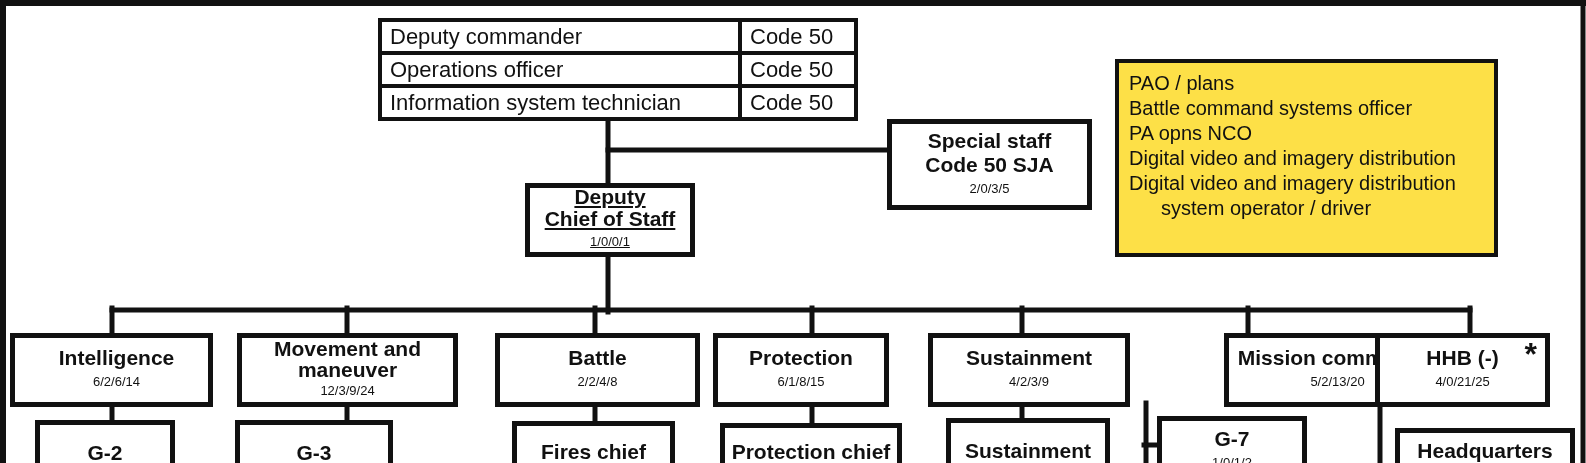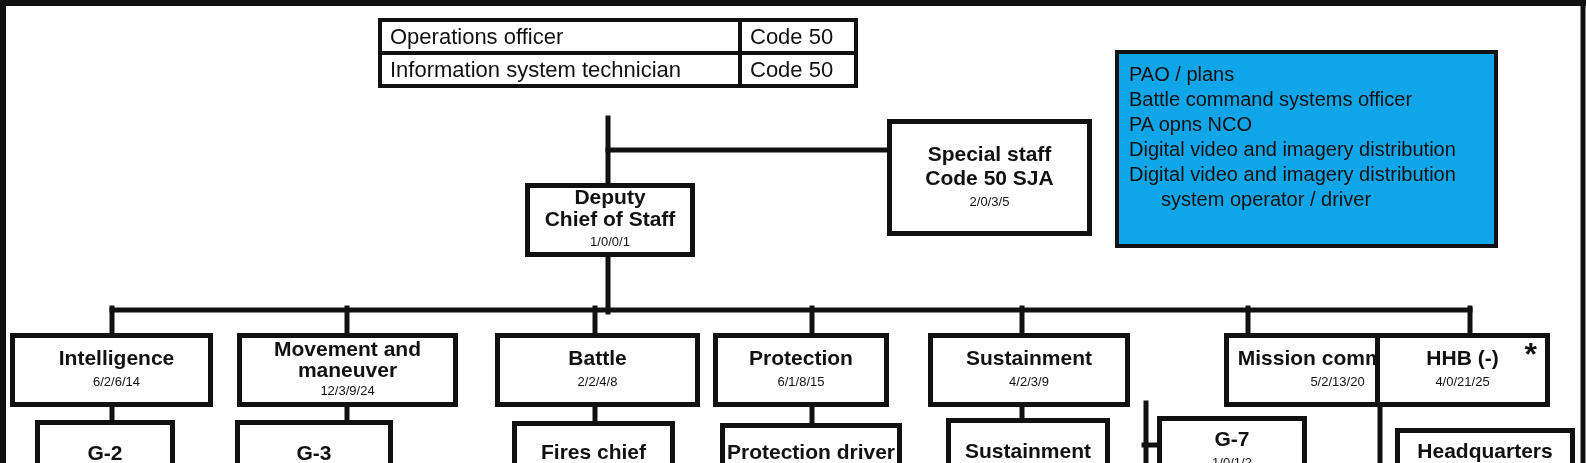--- a/index.html
+++ b/index.html
@@ -25,27 +25,27 @@
     font-size:22px;
   }
   .htable td {
     border:4px solid #111; background:#fff; height:27px; padding:1px 8px;
     white-space:nowrap;
   }
   .htable td.role { width:340px; }
   .htable td.code { width:96px; }
 
   
-  .special-staff { left:887px; top:119px; width:205px; height:117px; }
-  .deputy-cos    { left:525px; top:183px; width:170px; height:74px; }
+  .special-staff { left:887px; top:119px; width:205px; height:91px; }
+  .deputy-cos    { left:525px; top:183px; width:170px; height:74px;text-decoration:underline; }
   .deputy-cos .title { line-height:22px; }
 
   .staff-list {
-    position:absolute; left:1115px; top:50px; width:383px; height:198px;
-    border:4px solid #111; box-sizing:border-box; background:#0ea5e9;
+    position:absolute; left:1115px; top:59px; width:383px; height:198px;
+    border:4px solid #111; box-sizing:border-box; background:#fde047;
     padding:8px 10px; font-size:20px; line-height:25px;
   }
   .list-line { white-space:nowrap; }
   .list-line.indent { padding-left:32px; }
 
   
   .sec { top:333px; height:74px; }
   .sec-int  { left:10px;   width:203px;padding-left:10px; }
   .sec-mm   { left:237px;  width:221px; }
   .sec-mm .title { line-height:21px; }
@@ -106,20 +106,24 @@
       <line x1="1146" y1="403" x2="1146" y2="463" stroke-width="5"></line>
       <line x1="1144" y1="445" x2="1160" y2="445" stroke-width="5"></line>
 
       <line x1="1380" y1="403" x2="1380" y2="463" stroke-width="5"></line>
     </g>
   </svg>
 
   <table class="htable">
     <tbody>
       <tr>
+        <td class="role">Deputy commander</td>
+        <td class="code">Code 50</td>
+      </tr>
+      <tr>
         <td class="role">Operations officer</td>
         <td class="code">Code 50</td>
       </tr>
       <tr>
         <td class="role">Information system technician</td>
         <td class="code">Code 50</td>
       </tr>
     </tbody>
   </table>
 
@@ -178,21 +182,21 @@
   <div class="box child child-g2">
     <div class="title">G-2</div>
   </div>
   <div class="box child child-g3">
     <div class="title">G-3</div>
   </div>
   <div class="box child child-fc">
     <div class="title">Fires chief</div>
   </div>
   <div class="box child child-pc">
-    <div class="title">Protection driver</div>
+    <div class="title">Protection chief</div>
   </div>
   <div class="box child child-sc">
     <div class="title">Sustainment</div>
   </div>
   <div class="box child child-g7">
     <div class="title">G-7</div>
     <div class="strength">1/0/1/2</div>
   </div>
   <div class="box child child-hq">
     <div class="title">Headquarters</div>

